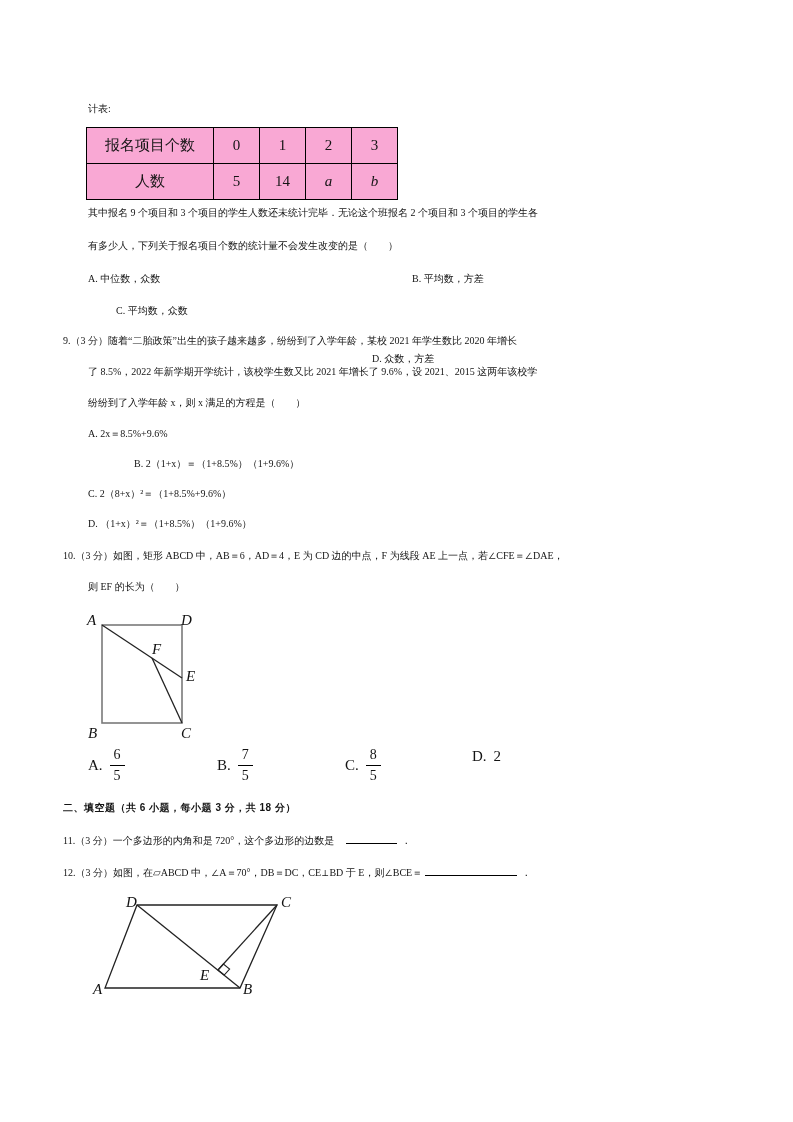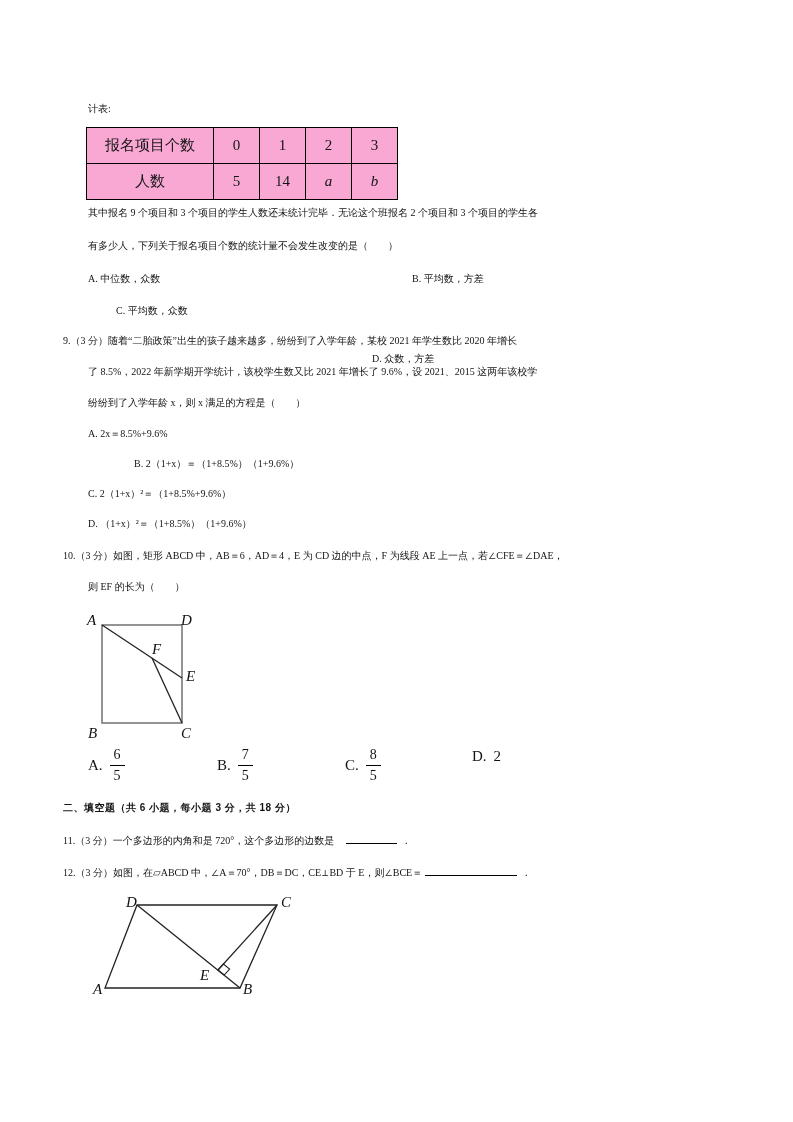--- a/index.html
+++ b/index.html
@@ -106,21 +106,21 @@
 <div class="line" style="left:88px;  top:269px;">A. 中位数，众数</div>
 <div class="line" style="left:372px; top:269px;margin-left:40px;">B. 平均数，方差</div>
 <div class="line" style="left:88px;  top:301px;margin-left:28px;">C. 平均数，众数</div>
 <div class="line" style="left:372px; top:301px;margin-top:48px;">D. 众数，方差</div>
 
 <div class="line" style="left:63px; top:331px;">9.（3 分）随着“二胎政策”出生的孩子越来越多，纷纷到了入学年龄，某校 2021 年学生数比 2020 年增长</div>
 <div class="line" style="left:88px; top:362px;">了 8.5%，2022 年新学期开学统计，该校学生数又比 2021 年增长了 9.6%，设 2021、2015 这两年该校学</div>
 <div class="line" style="left:88px; top:393px;">纷纷到了入学年龄 x，则 x 满足的方程是（　　）</div>
 <div class="line" style="left:88px; top:424px;">A. 2x＝8.5%+9.6%</div>
 <div class="line" style="left:88px; top:454px;margin-left:46px;">B. 2（1+x）＝（1+8.5%）（1+9.6%）</div>
-<div class="line" style="left:88px; top:484px;">C. 2（1+x）²＝（1+8.5%+9.6%）</div>
+<div class="line" style="left:88px; top:484px;">C. 2（8+x）²＝（1+8.5%+9.6%）</div>
 <div class="line" style="left:88px; top:514px;">D. （1+x）²＝（1+8.5%）（1+9.6%）</div>
 
 <div class="line" style="left:63px; top:546px;">10.（3 分）如图，矩形 ABCD 中，AB＝6，AD＝4，E 为 CD 边的中点，F 为线段 AE 上一点，若∠CFE＝∠DAE，</div>
 <div class="line" style="left:88px; top:577px;">则 EF 的长为（　　）</div>
 
 <svg class="fig" style="left:75px; top:605px;" width="200" height="150" viewBox="0 0 200 150">
   <rect x="27" y="20" width="80" height="98" fill="none" stroke="#7a7a7a" stroke-width="1.6"></rect>
   <line x1="27" y1="20" x2="107" y2="73" stroke="#222" stroke-width="1.3"></line>
   <line x1="77" y1="53" x2="107" y2="118" stroke="#222" stroke-width="1.3"></line>
   <text x="12" y="20">A</text>

